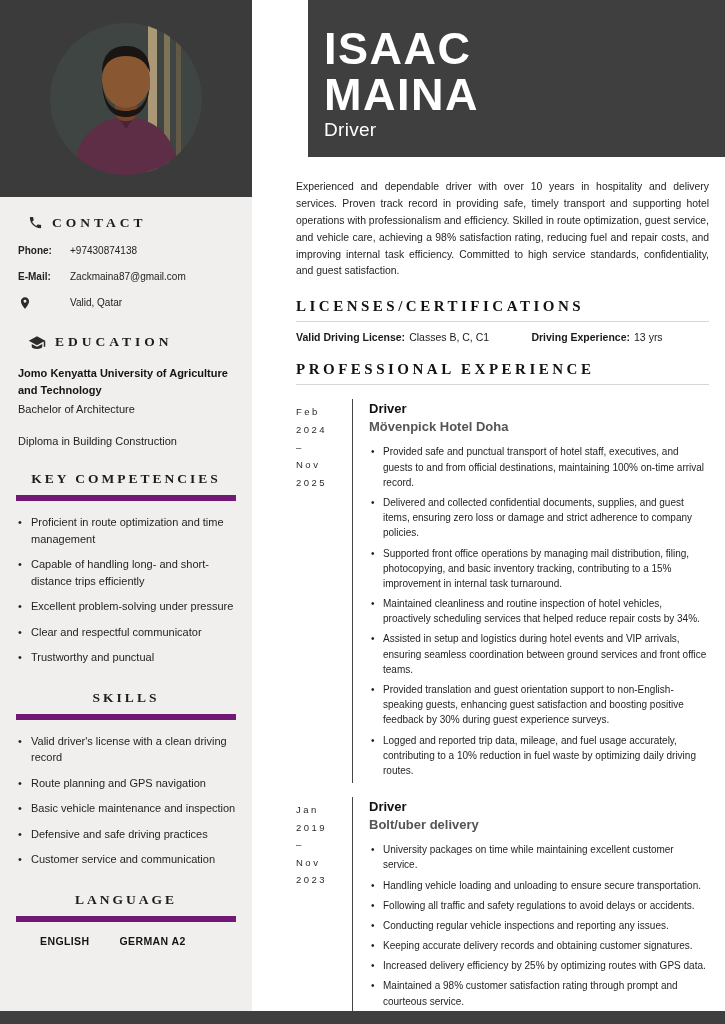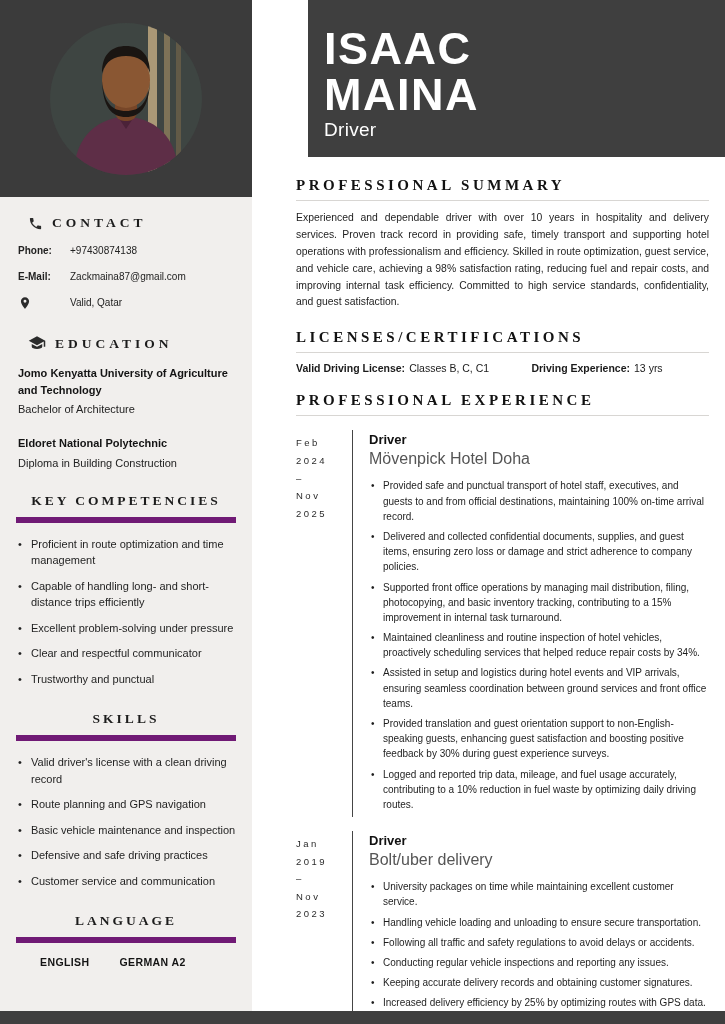--- a/index.html
+++ b/index.html
@@ -13,21 +13,21 @@
 
   
   .sidebar { flex:0 0 252px; width:252px; background:#f1efed; }
   .photo-block { height:197px; background:#3b3b3b; display:flex; align-items:center; justify-content:center; }
   .avatar { display:block; }
   .side-content { padding:18px 16px 0 16px; }
   .side-section { margin-bottom:24px; }
   .side-h {
     font-family:"Liberation Serif", serif; font-size:13.5px; font-weight:700;
     letter-spacing:4px; color:#1c1c1c; margin:0 0 13px;
-    display:flex; align-items:flex-end; gap:9px; padding-left:12px;
+    display:flex; align-items:flex-start; gap:9px; padding-left:12px;
   }
   .side-h.center { justify-content:center; padding-left:0; letter-spacing:3px;
     border-bottom:6px solid #701a75; padding-bottom:8px; }
   .icon { display:inline-flex; align-items:center; }
 
   .contact-row { display:flex; gap:8px; font-size:10px; margin:0 0 12px 2px; align-items:flex-start; line-height:1.4; }
   .c-label { font-weight:700; flex:0 0 44px; }
 
   .school { font-weight:700; font-size:11px; line-height:1.5; margin:0 0 5px 2px; color:#141414; }
   .degree { font-size:11px; margin:0 0 20px 2px; color:#222; }
@@ -60,21 +60,21 @@
   .lic-row { display:flex; font-size:10.5px; margin-top:6px; color:#1a1a1a; }
   .lic-item { display:flex; gap:4px; }
   .lic-item.first { width:57%; flex:0 0 57%; }
   .lic-label { font-weight:700; }
 
   .job { display:flex; margin-top:14px; }
   .job-dates { flex:0 0 52px; font-size:9.5px; letter-spacing:2.5px; line-height:1.85; color:#2b2b2b; padding-top:4px; }
   .job-dates span { display:block; }
   .job-body { flex:1; border-left:1.5px solid #454545; padding-left:16px; margin-left:4px; }
   .job-role { font-size:13px; font-weight:700; margin:2px 0 0; color:#111; }
-  .company { font-size:16px; color:#555; margin:3px 0 10px; }
+  .company { font-size:13px; color:#555; margin:3px 0 10px;font-weight:bold; }
   .job-bullets { list-style:none; margin:0; padding:0; font-size:10px; line-height:1.52; color:#1e1e1e; }
   .job-bullets li { position:relative; padding-left:14px; margin-bottom:5px; }
   .job-bullets li::before { content:"•"; position:absolute; left:2px; top:0; }
 
   .bottom-bar { position:absolute; left:0; bottom:0; width:725px; height:13px; background:#3f3f3f; }
 </style>
 </head>
 <body>
 
 <div class="page">
@@ -137,21 +137,20 @@
             <span class="icon">
               <svg width="18" height="18" viewBox="0 0 24 24">
                   <path fill="#2b2b2b" d="M12 3L1 9l11 6 9-4.9V17h2V9L12 3z"></path>
                   <path fill="#2b2b2b" d="M5 13.2V17c0 1.7 3.1 3 7 3s7-1.3 7-3v-3.8l-7 3.8-7-3.8z"></path>
                 </svg>
             </span>
             <span>EDUCATION</span>
           </h3>
           <p class="school">Jomo Kenyatta University of Agriculture and Technology</p>
           <p class="degree">Bachelor of Architecture</p>
-          <p class="school">Eldoret National Polytechnic</p>
           <p class="degree last">Diploma in Building Construction</p>
         </section>
 
         <section class="side-section">
           <h3 class="side-h center">KEY COMPETENCIES</h3>
           <ul class="side-list">
             <li>Proficient in route optimization and time management</li>
             <li>Capable of handling long- and short-distance trips efficiently</li>
             <li>Excellent problem-solving under pressure</li>
             <li>Clear and respectful communicator</li>
@@ -184,21 +183,20 @@
     <main class="main">
       <header class="name-block">
         <div class="name-line">ISAAC</div>
         <div class="name-line">MAINA</div>
         <div class="job-title">Driver</div>
       </header>
 
       <div class="main-content">
 
         <section class="m-section">
-          <h2 class="main-h">PROFESSIONAL SUMMARY</h2>
           <p class="summary-text">Experienced and dependable driver with over 10 years in hospitality and delivery services. Proven track record in providing safe, timely transport and supporting hotel operations with professionalism and efficiency. Skilled in route optimization, guest service, and vehicle care, achieving a 98% satisfaction rating, reducing fuel and repair costs, and improving internal task efficiency. Committed to high service standards, confidentiality, and guest satisfaction.</p>
         </section>
 
         <section class="m-section">
           <h2 class="main-h">LICENSES/CERTIFICATIONS</h2>
           <div class="lic-row">
             <div class="lic-item first">
               <span class="lic-label">Valid Driving License:</span>
               <span>Classes B, C, C1</span>
             </div>

